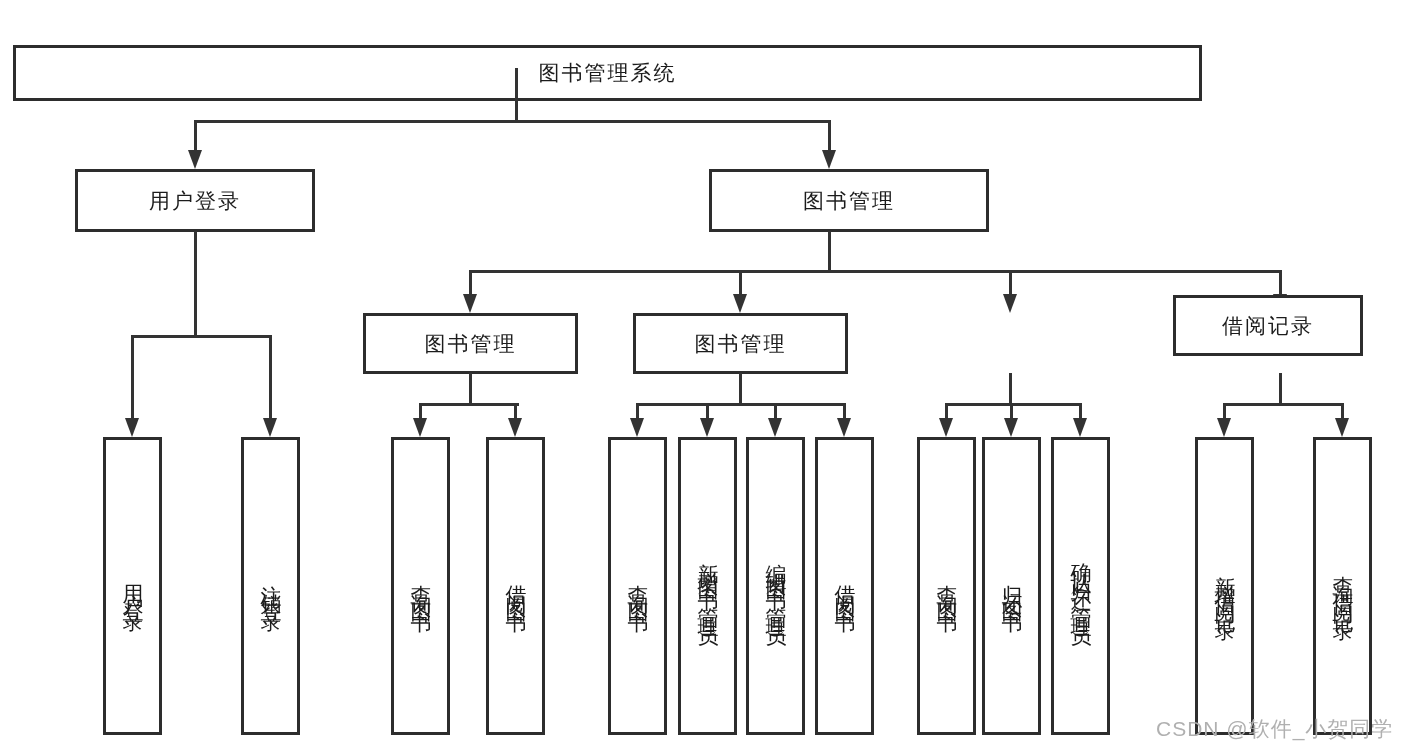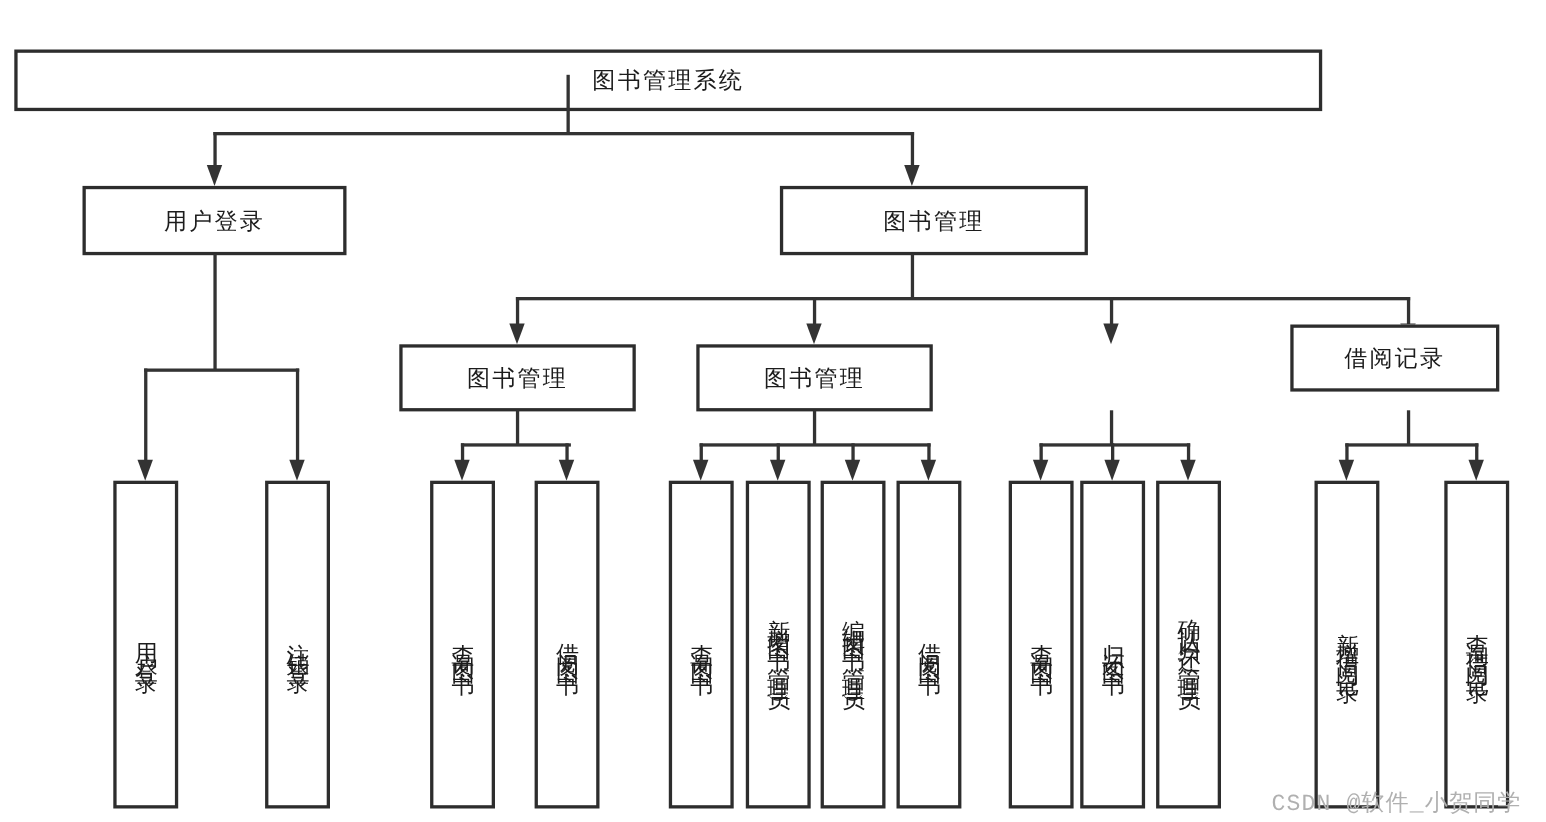--- a/index.html
+++ b/index.html
@@ -22,21 +22,21 @@
   }
   .line { position:absolute; background:#333333; }
   .arrow {
     position:absolute; width:0; height:0;
     border-left:7px solid transparent; border-right:7px solid transparent;
     border-top:19px solid #333333;
   }
   .watermark {
     position:absolute; left:1156px; top:715px;
     font-size:21px; color:#b0b0b0; letter-spacing:1px; white-space:nowrap;
-    font-family:Liberation Mono, monospace;
+    font-family:Liberation Sans, sans-serif;
     text-align:center;
   }
 </style>
 </head>
 <body>
 
 <div class="diagram">
 
   <div class="hbox" style="left:13px;top:13px;width:1189px;height:56px;margin-top:32px;">图书管理系统</div>
 

